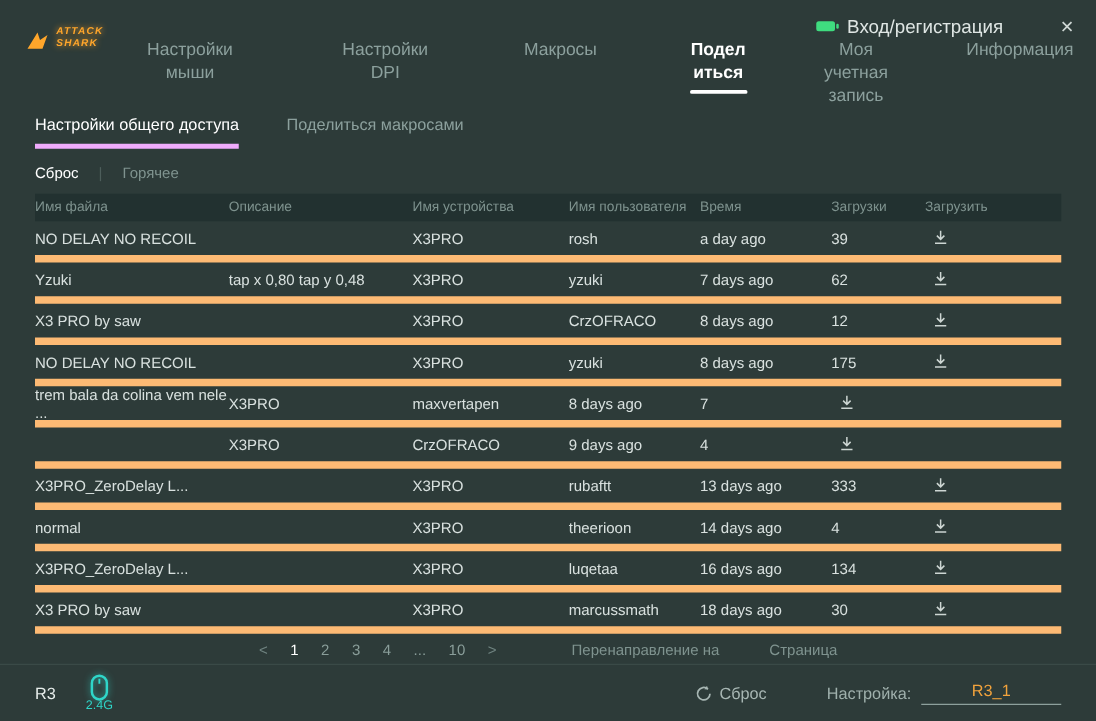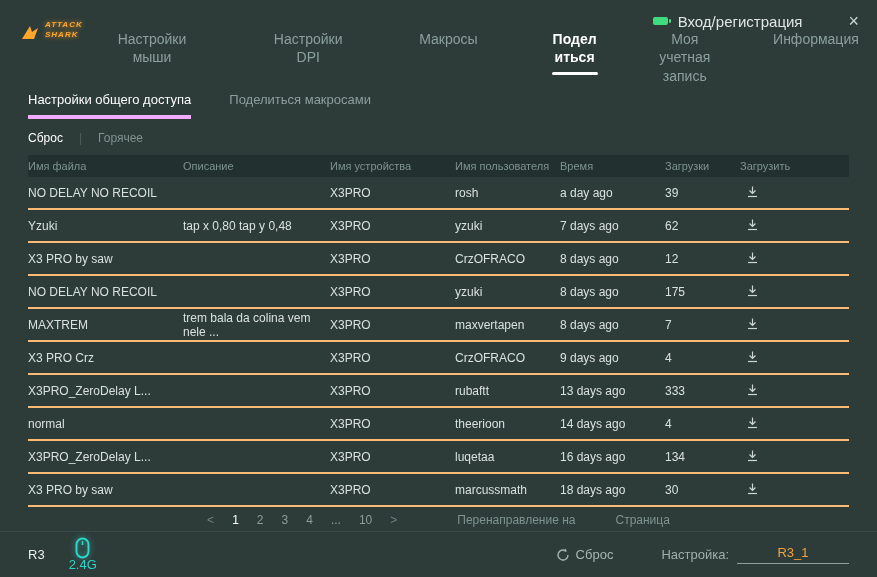--- a/index.html
+++ b/index.html
@@ -50,40 +50,40 @@
   .filter-div { color:#4d5e5b; }
   .filter-hot { color:#7f938f; cursor:pointer; }
   
   .table { margin:0 28px; }
   .thead, .tr {
     display:grid;
     grid-template-columns:155px 147px 125px 105px 105px 75px 1fr;
     align-items:center; text-align:left;
   }
   .thead { height:22px; background:#223130; font-size:11px; color:#7e928e; }
-  .tr { height:33px; font-size:12px; color:#d9e1df; border-bottom:2px solid #fdba74; }
+  .tr { height:33px; font-size:12px; color:#d9e1df; border-bottom:6px solid #fdba74; }
   .dl { background:none; border:none; cursor:pointer; padding:2px 6px; }
   
   .pagination {
     margin:6px 28px 0; display:flex; align-items:center; justify-content:center;
     gap:18px; font-size:12px; color:#8a9e9a;
   }
   .pag-arrow { color:#6f8380; cursor:pointer; }
   .page { cursor:pointer; }
   .page.active { color:#ffffff; }
   .redirect-label { margin-left:42px; color:#7f938f; }
   .page-label { margin-left:22px; color:#7f938f; }
   
   .footer {
     position:absolute; left:0; right:0; bottom:0; height:46px;
     border-top:1px solid #3a4a47; display:flex; align-items:center; padding:0 28px;
   }
   .profile-name { font-size:13px; color:#e8eeec; }
   .mouse-widget { margin-left:24px; display:flex; flex-direction:column; align-items:center; }
-  .conn-label { font-size:13px; color:#2fd6c9; margin-top:-2px; }
+  .conn-label { font-size:10px; color:#2fd6c9; margin-top:-2px; }
   .footer-right { margin-left:auto; display:flex; align-items:center; }
   .reset-btn { display:flex; align-items:center; gap:6px; background:none; border:none; cursor:pointer;
     font-size:13px; color:#a7b6b3; font-family:"Liberation Sans", sans-serif; }
   .setting-label { margin-left:48px; font-size:13px; color:#9fb0ac; }
   .setting-input {
     margin-left:8px; width:112px; background:transparent; border:none;
     border-bottom:1px solid #8da09c; color:#f2a33c; font-size:13px;
     text-align:center; font-family:"Liberation Sans", sans-serif; padding-bottom:3px;
   }
 </style>
@@ -198,38 +198,36 @@
       <button class="dl">
         <svg width="13" height="13" viewBox="0 0 13 13">
           <path d="M6.5 1.5v6.5M3.5 5.5l3 3 3-3" stroke="#cdd6d3" stroke-width="1.2" fill="none"></path>
           <path d="M2 11.5h9" stroke="#cdd6d3" stroke-width="1.2"></path>
         </svg>
       </button>
     </div>
   </div>
 
   <div class="tr">
-    <div>MAXTREM</div>
     <div>trem bala da colina vem nele ...</div>
     <div>X3PRO</div>
     <div>maxvertapen</div>
     <div>8 days ago</div>
     <div>7</div>
     <div>
       <button class="dl">
         <svg width="13" height="13" viewBox="0 0 13 13">
           <path d="M6.5 1.5v6.5M3.5 5.5l3 3 3-3" stroke="#cdd6d3" stroke-width="1.2" fill="none"></path>
           <path d="M2 11.5h9" stroke="#cdd6d3" stroke-width="1.2"></path>
         </svg>
       </button>
     </div>
   </div>
 
   <div class="tr">
-    <div>X3 PRO Crz</div>
     <div></div>
     <div>X3PRO</div>
     <div>CrzOFRACO</div>
     <div>9 days ago</div>
     <div>4</div>
     <div>
       <button class="dl">
         <svg width="13" height="13" viewBox="0 0 13 13">
           <path d="M6.5 1.5v6.5M3.5 5.5l3 3 3-3" stroke="#cdd6d3" stroke-width="1.2" fill="none"></path>
           <path d="M2 11.5h9" stroke="#cdd6d3" stroke-width="1.2"></path>

